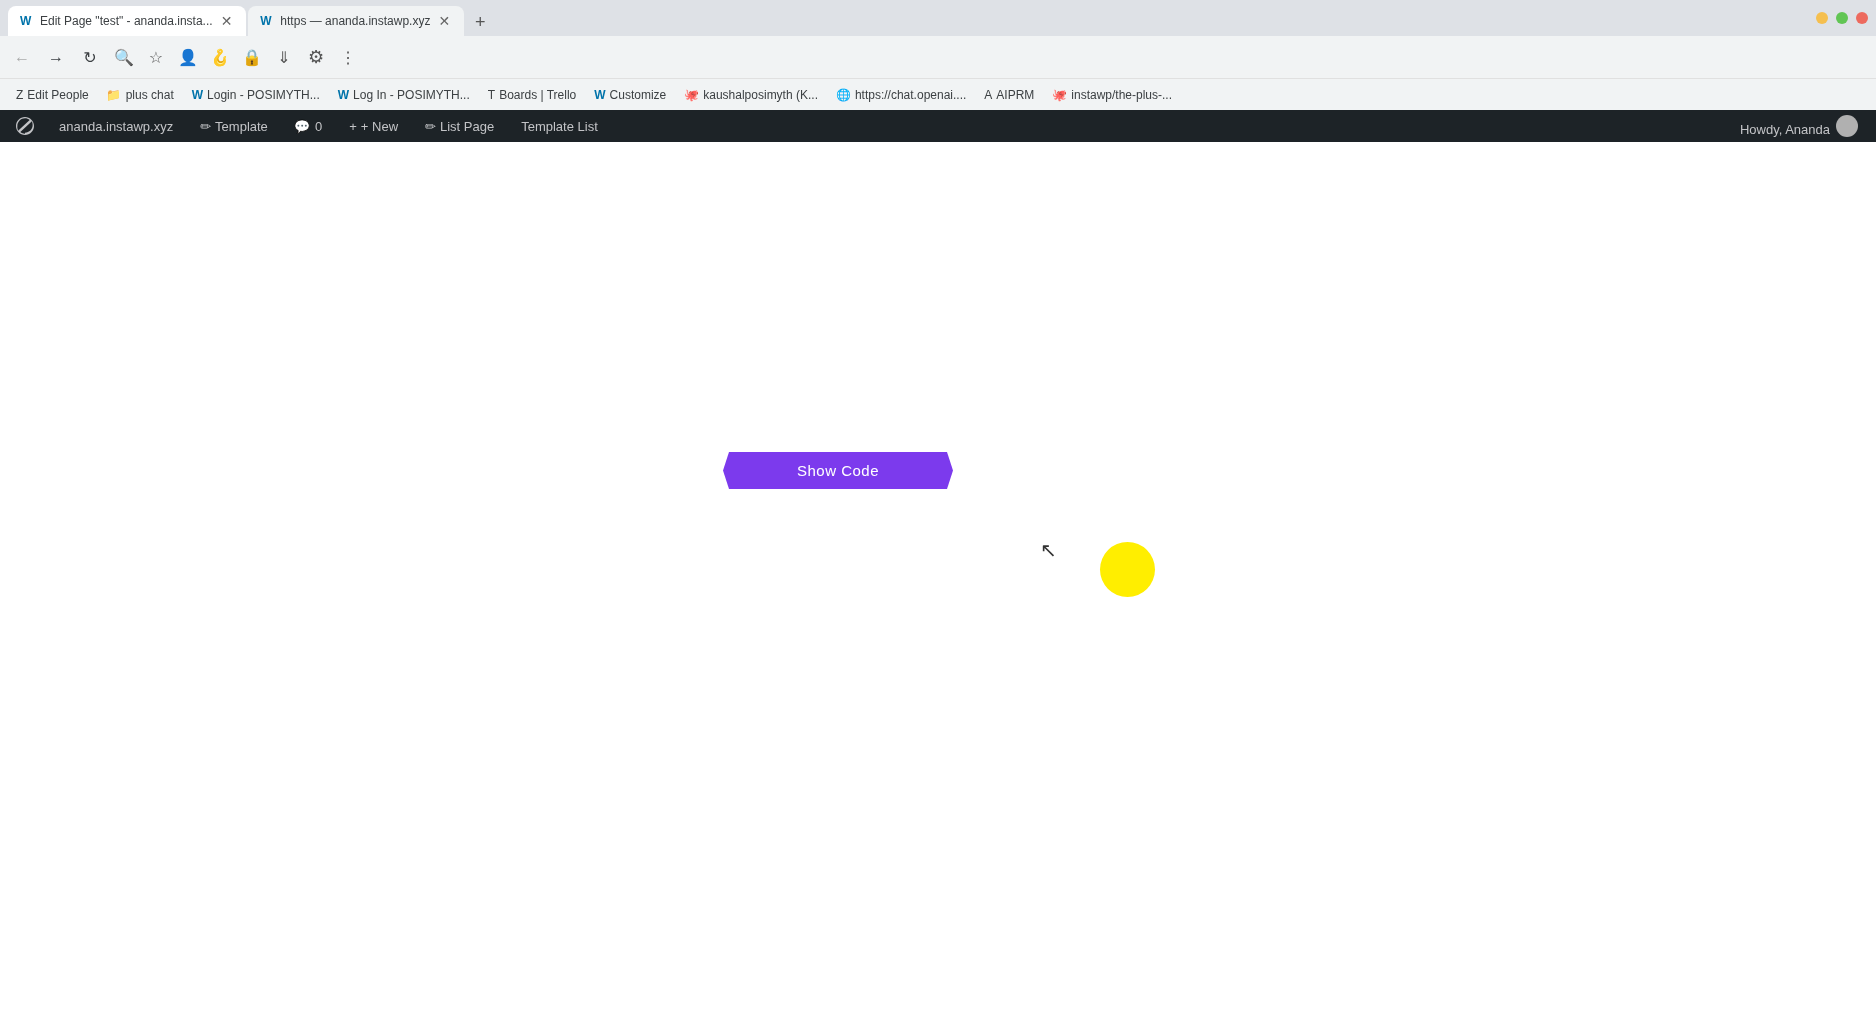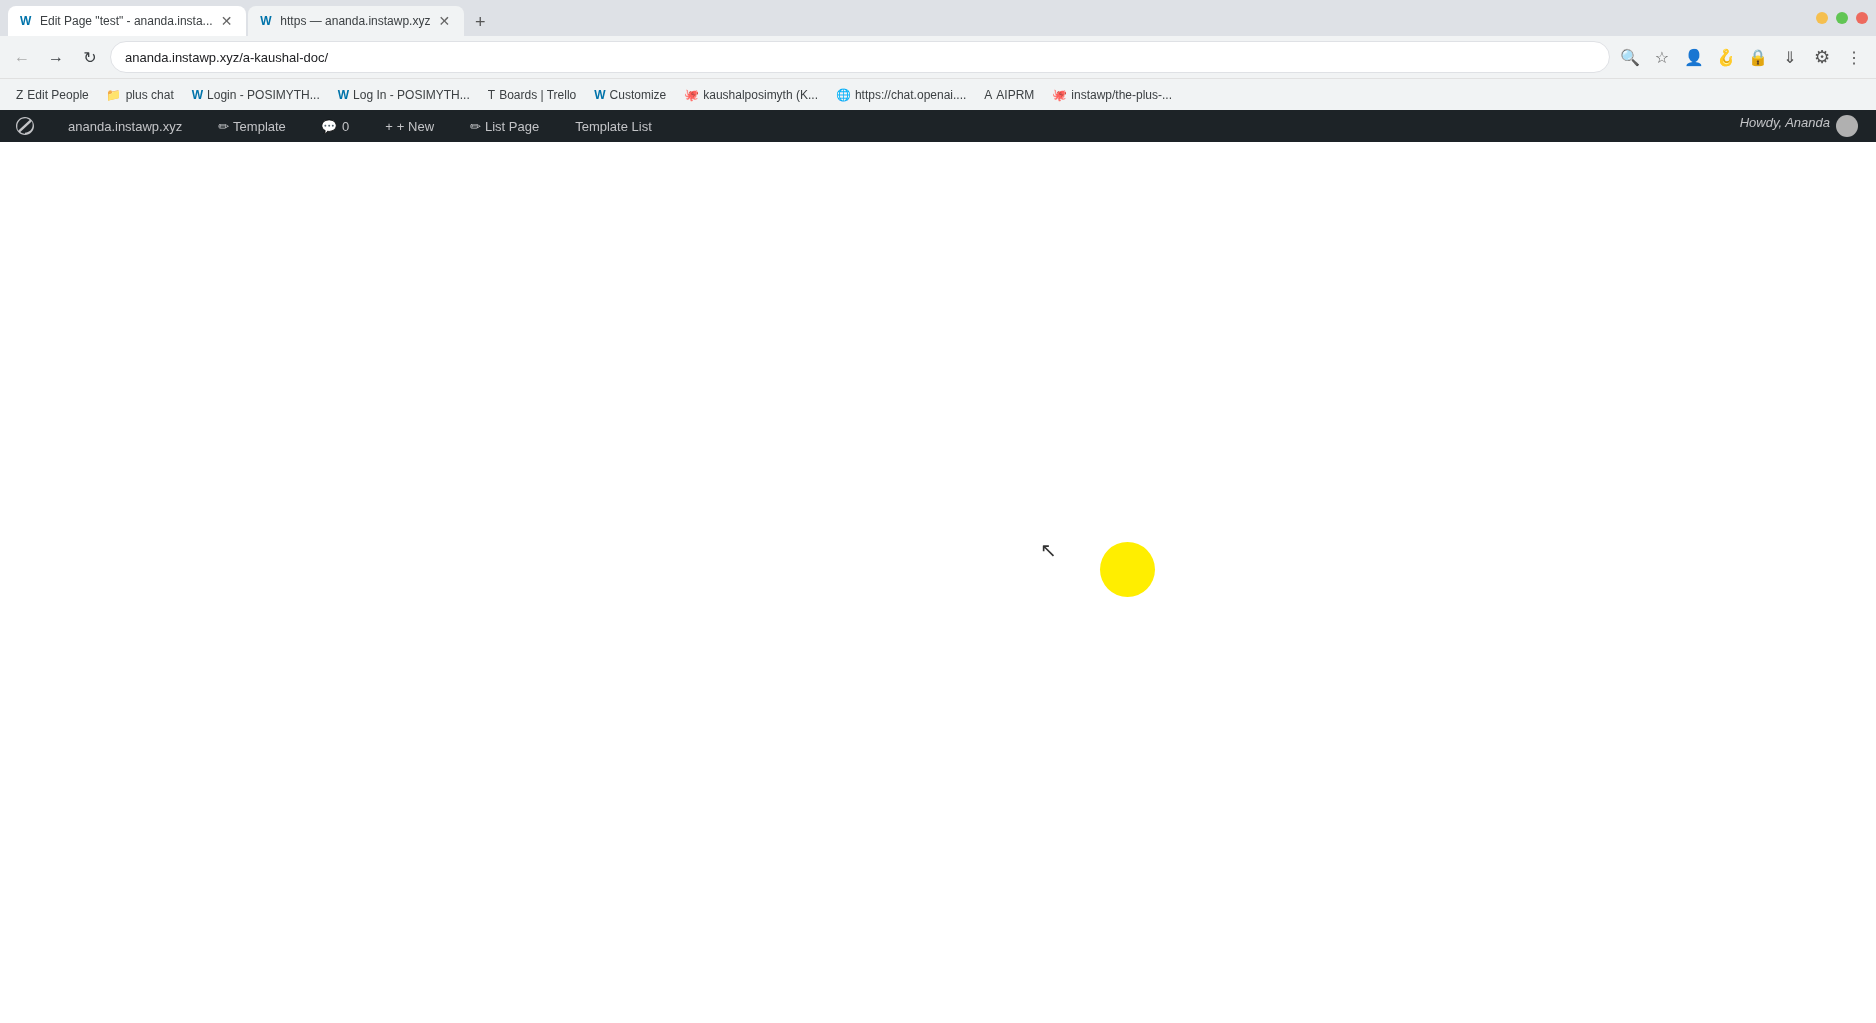--- a/index.html
+++ b/index.html
@@ -102,37 +102,37 @@
     }
     .bookmark-favicon { font-size: 12px; }
 
     
     .wp-admin-bar {
       height: 32px;
       background: #1d2327;
       display: flex;
       align-items: center;
       padding: 0 8px;
-      gap: 16px;
+      gap: 7px;
       font-size: 13px;
       color: #c3c4c7;
       flex-shrink: 0;
     }
     .wp-admin-item {
       display: flex; align-items: center; gap: 4px;
       padding: 0 10px;
       height: 32px;
       cursor: pointer;
       color: #c3c4c7;
       white-space: nowrap;
       font-size: 13px;
     }
     .wp-admin-item.wp-logo { padding: 0 8px; font-size: 16px; }
     .wp-admin-right { margin-left: auto; display: flex; align-items: center; }
-    .wp-howdy { padding: 0 10px; font-size: 13px; color: #c3c4c7; display: flex; align-items: flex-start; gap: 6px; cursor: pointer; font-style: italic; }
+    .wp-howdy { padding: 0 10px; font-size: 13px; color: #c3c4c7; display: flex; align-items: flex-end; gap: 6px; cursor: pointer; }
     .wp-avatar { width: 22px; height: 22px; border-radius: 50%; background: #888; }
 
     
     .page-content {
       flex: 1;
       background: #fff;
       position: relative;
       min-height: 800px;
       display: flex;
       align-items: center;
@@ -203,23 +203,20 @@
       <div class="win-btn" style="background:#f5bf4f;">—</div>
       <div class="win-btn" style="background:#61c554;">□</div>
       <div class="win-btn" style="background:#ed6a5e;">✕</div>
     </div>
   </div>
 
   <div class="address-bar-row">
     <button class="nav-btn disabled">←</button>
     <button class="nav-btn">→</button>
     <button class="nav-btn">↻</button>
-    <div class="address-input">
-      <span>ananda.instawp.xyz/a-kaushal-doc/</span>
-    </div>
     <div class="toolbar-icons">
       <button class="toolbar-icon-btn">🔍</button>
       <button class="toolbar-icon-btn">☆</button>
       <button class="toolbar-icon-btn">👤</button>
       <button class="toolbar-icon-btn">🪝</button>
       <button class="toolbar-icon-btn">🔒</button>
       <button class="toolbar-icon-btn">⇓</button>
       <button class="toolbar-icon-btn" style="font-size:18px;">⚙</button>
       <button class="toolbar-icon-btn">⋮</button>
     </div>
@@ -299,18 +296,21 @@
     <div class="wp-admin-right">
       <div class="wp-howdy">
         <span>Howdy, Ananda</span>
         <div class="wp-avatar" style="background:#b0b0b0;"></div>
       </div>
     </div>
   </div>
 
   <div class="page-content">
 
+    <button class="show-code-btn">
+      <span>Show Code</span>
+    </button>
 
     <div class="yellow-circle"></div>
 
     <div class="cursor-indicator">↖</div>
   </div>
 </div>
 
 </body></html>

